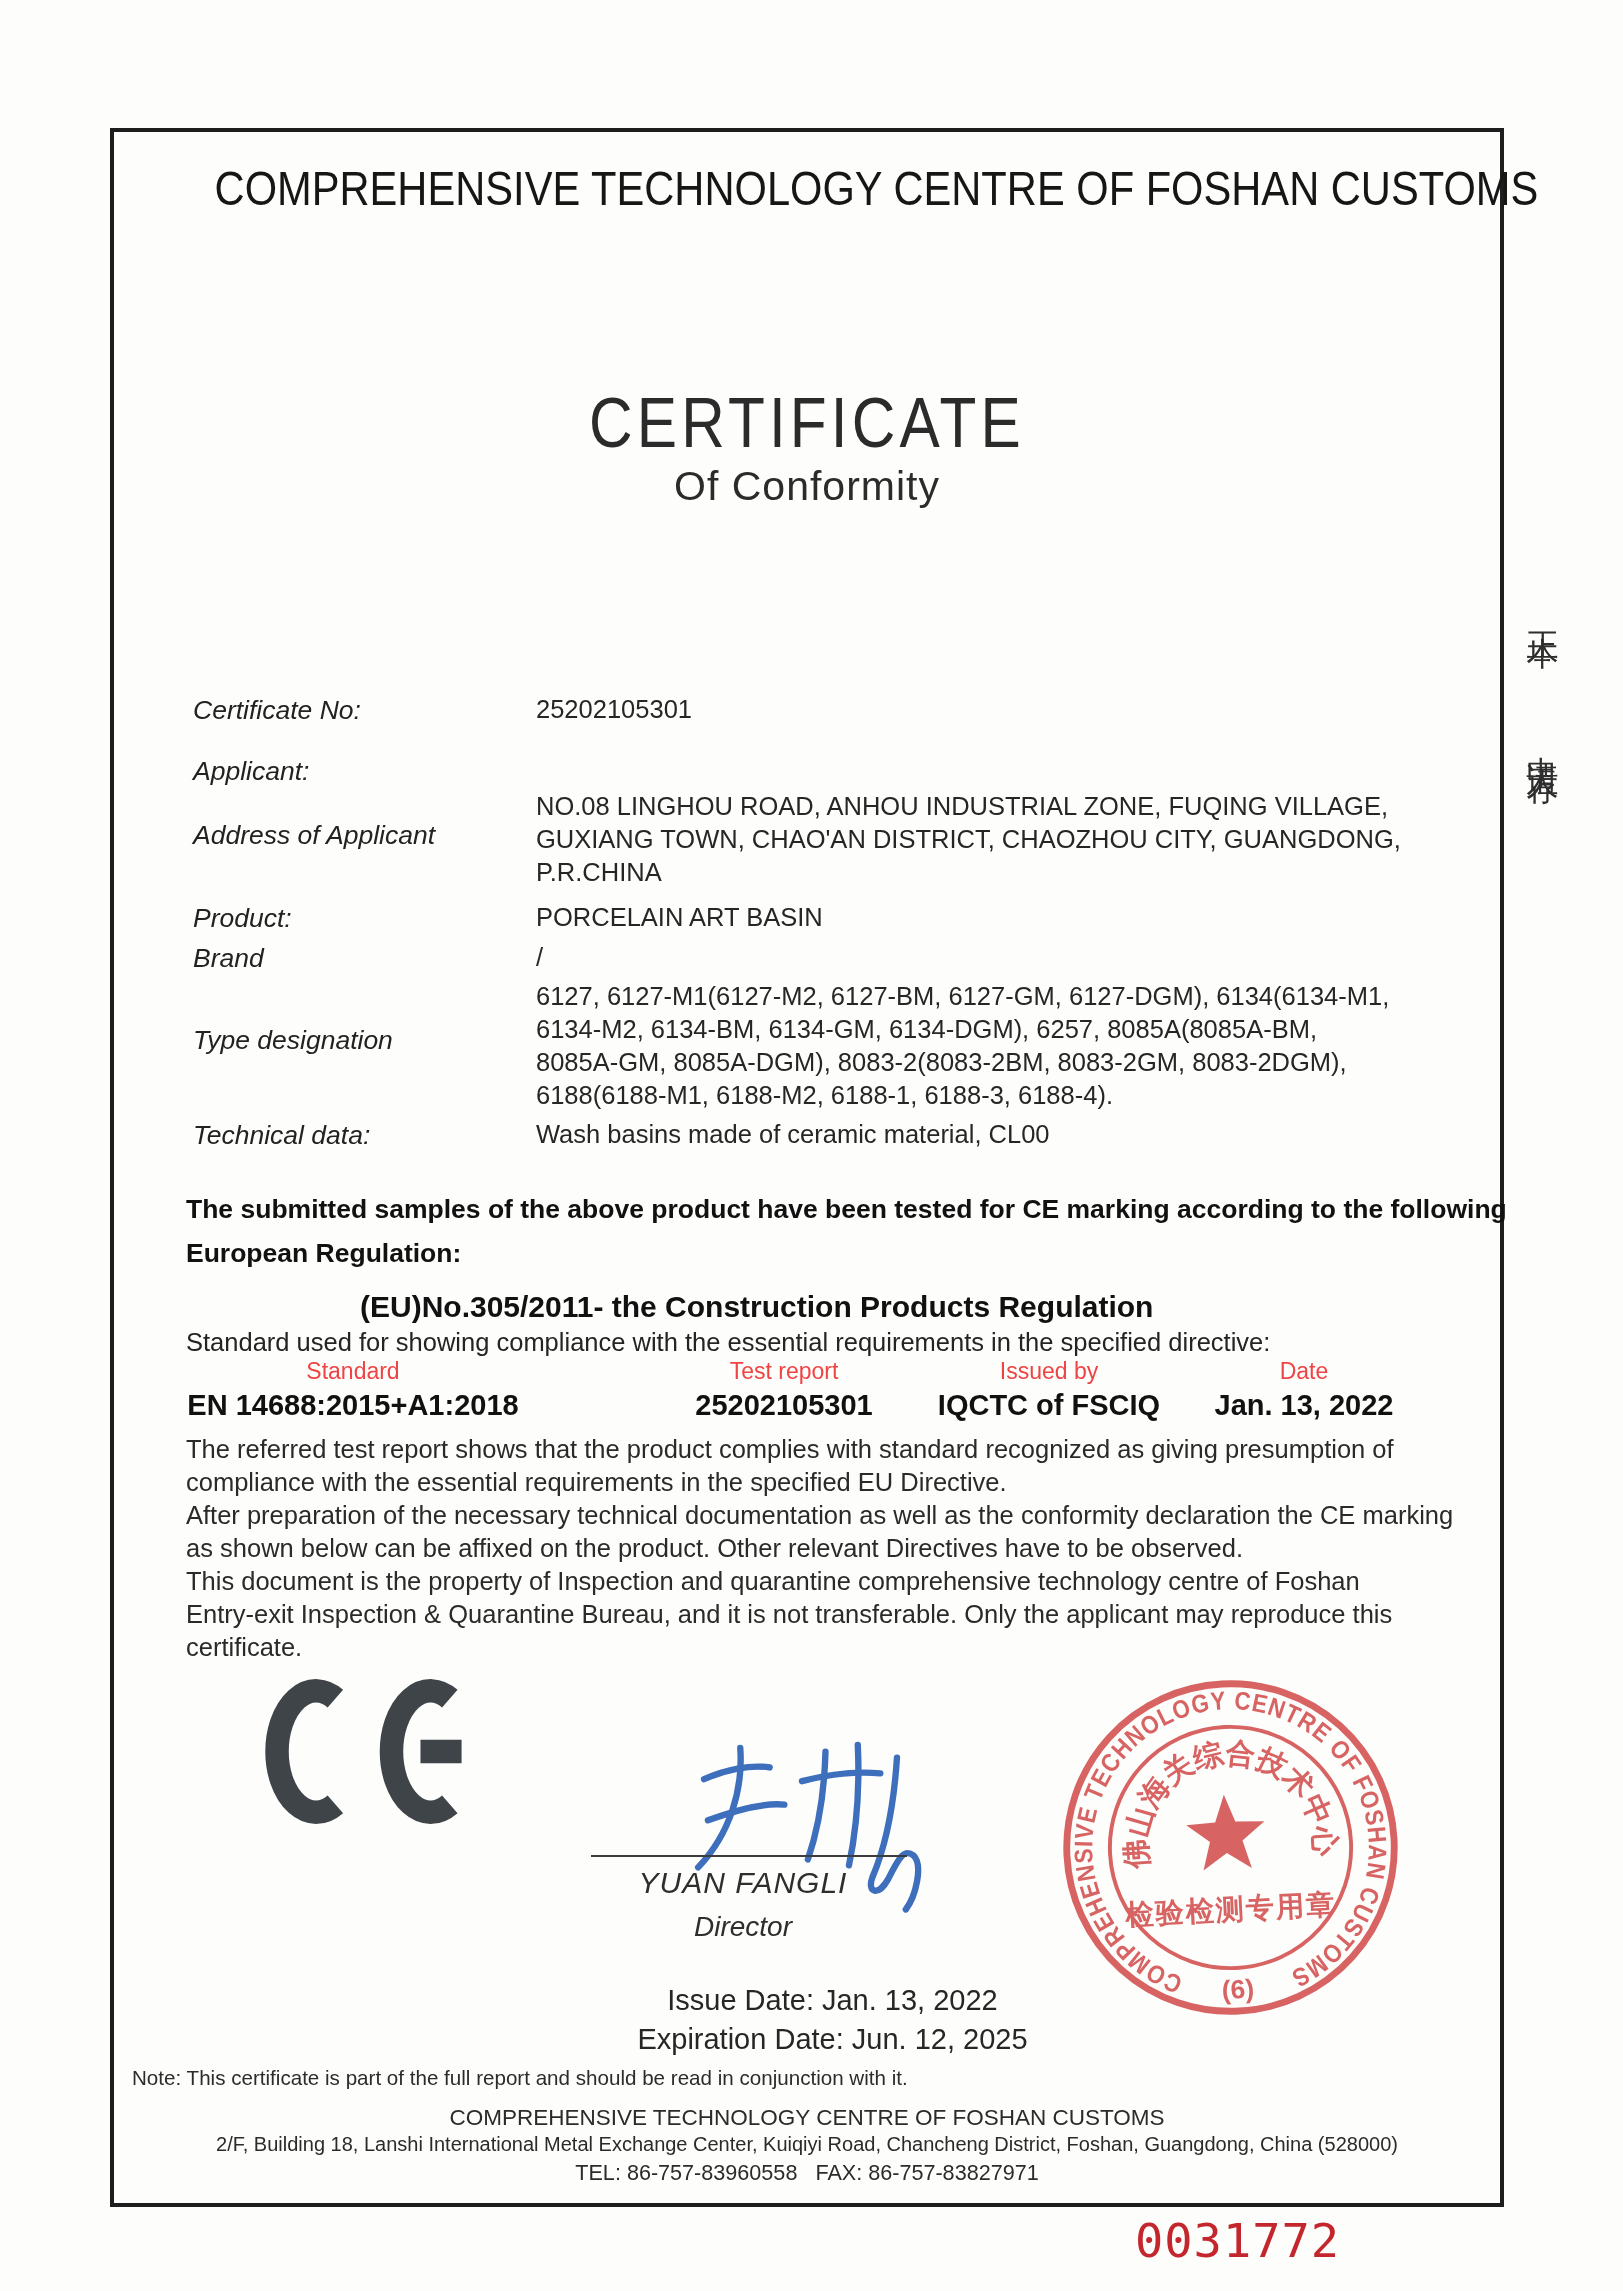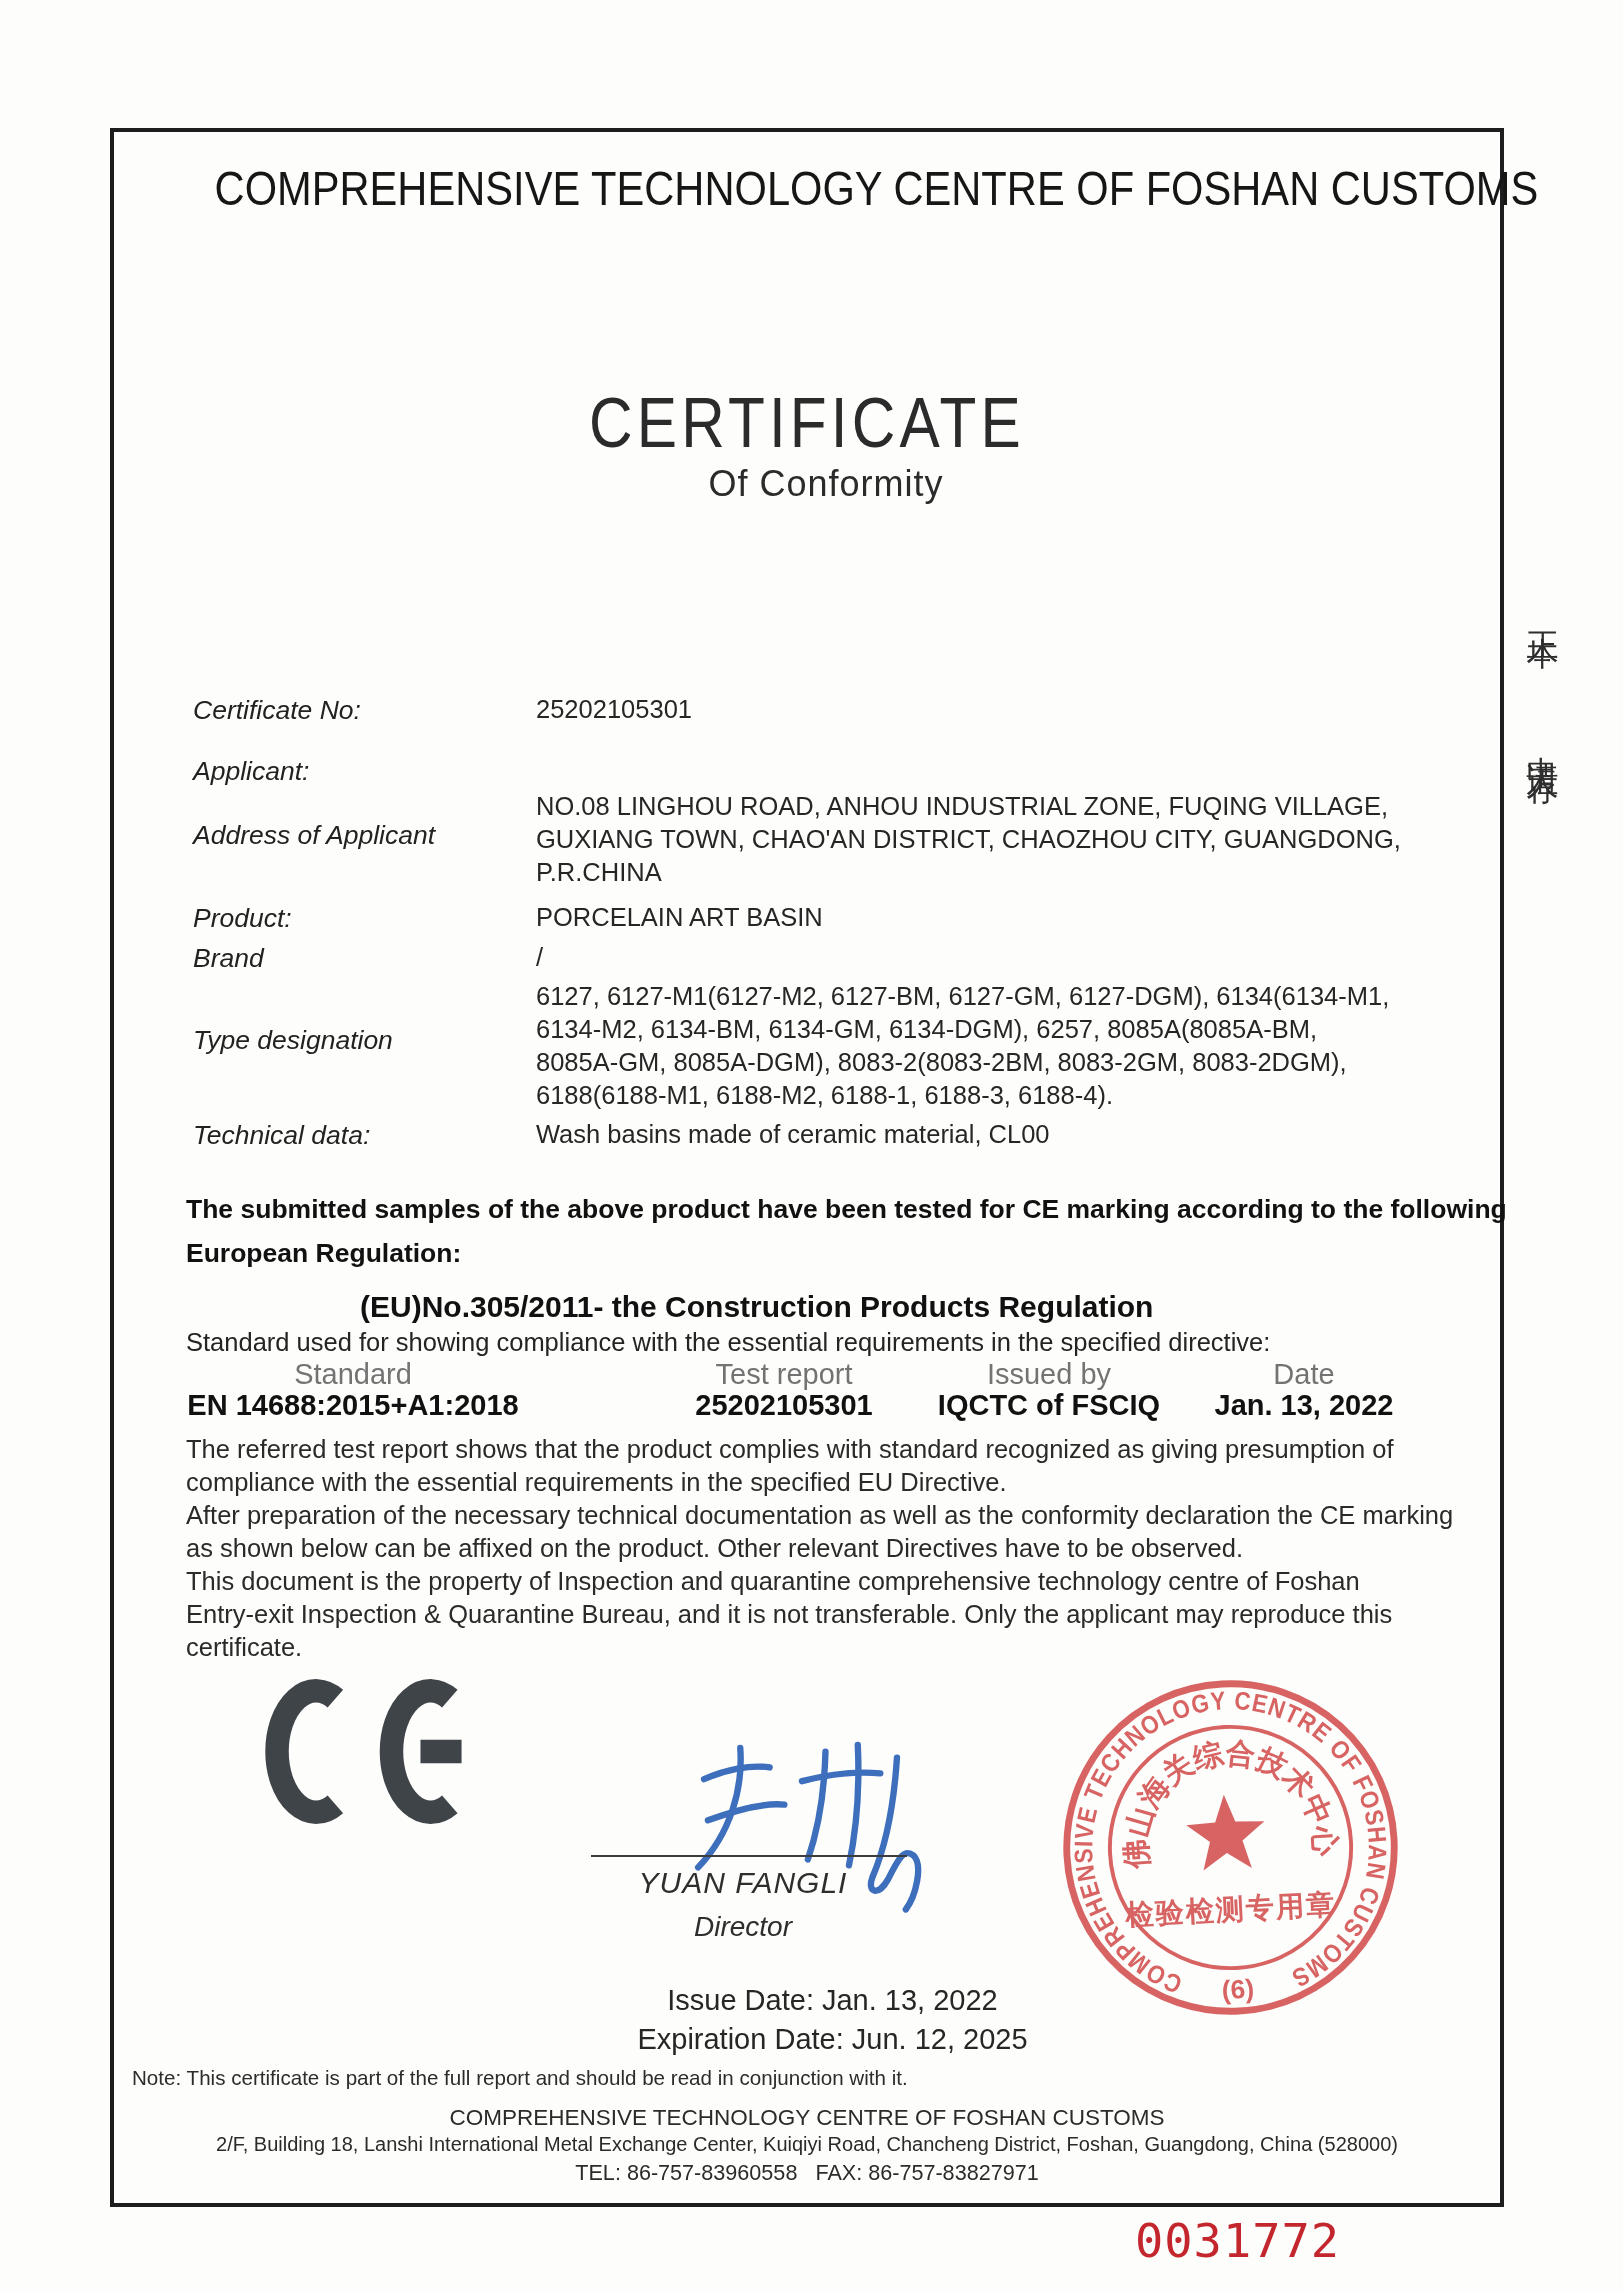--- a/index.html
+++ b/index.html
@@ -18,33 +18,33 @@
   }
   .centerband{left:110px;width:1394px;text-align:center;}
   #org-name{
     top:160px;font-size:49px;letter-spacing:0px;color:#161616;
     transform:scaleX(.85);transform-origin:center top;white-space:nowrap;
   }
   #cert-title{
     top:382px;font-size:71px;letter-spacing:4.9px;color:#2b2b2b;
     transform:scaleX(.85);transform-origin:center top;white-space:nowrap;
   }
-  #cert-subtitle{top:463px;font-size:36px;letter-spacing:1px;color:#2b2b2b;padding-left:19px;}
+  #cert-subtitle{top:463px;font-size:41px;letter-spacing:1px;color:#2b2b2b;}
   .side-vert{
     left:1521px;writing-mode:vertical-rl;
     font-family:"DejaVu Serif", serif;
     font-size:32px;letter-spacing:5.9px;color:#2e2e2e;
   }
   .lbl{font-style:italic;font-size:26.5px;color:#222;white-space:pre;}
   .val{font-size:25.5px;color:#262626;white-space:pre;}
   .flines .val{display:block;line-height:33px;}
   .bold-intro{font-size:26.5px;font-weight:bold;color:#111;white-space:pre;}
   #regulation{font-size:30px;font-weight:bold;color:#111;white-space:pre;}
   #standard-intro{font-size:25.5px;color:#242424;white-space:pre;}
-  .th{font-size:29px;color:#737373;text-align:center;white-space:pre;}
+  .th{font-size:23px;color:#ef4444;text-align:center;white-space:pre;}
   .td{font-size:29px;font-weight:bold;color:#111;text-align:center;white-space:pre;}
   .bodyline{font-size:25.5px;color:#2a2a2a;line-height:33px;white-space:pre;}
   #sig-rule{left:591px;top:1855px;width:316px;height:2px;background:#3c3c3c;}
   .sigblock{left:547px;width:392px;text-align:center;font-style:italic;color:#2e2e2e;}
   #sig-name{top:1866px;font-size:30px;letter-spacing:1px;}
   #sig-role{top:1911px;font-size:28px;}
   .dateline{left:176px;width:1313px;text-align:center;font-size:29px;color:#262626;white-space:pre;}
   #note-line{left:132px;top:2066px;font-size:20.6px;color:#2c2c2c;white-space:pre;}
   .footerline{left:110px;width:1394px;text-align:center;color:#2b2b2b;white-space:pre;}
   #footer-org{top:2105px;font-size:22.5px;}

